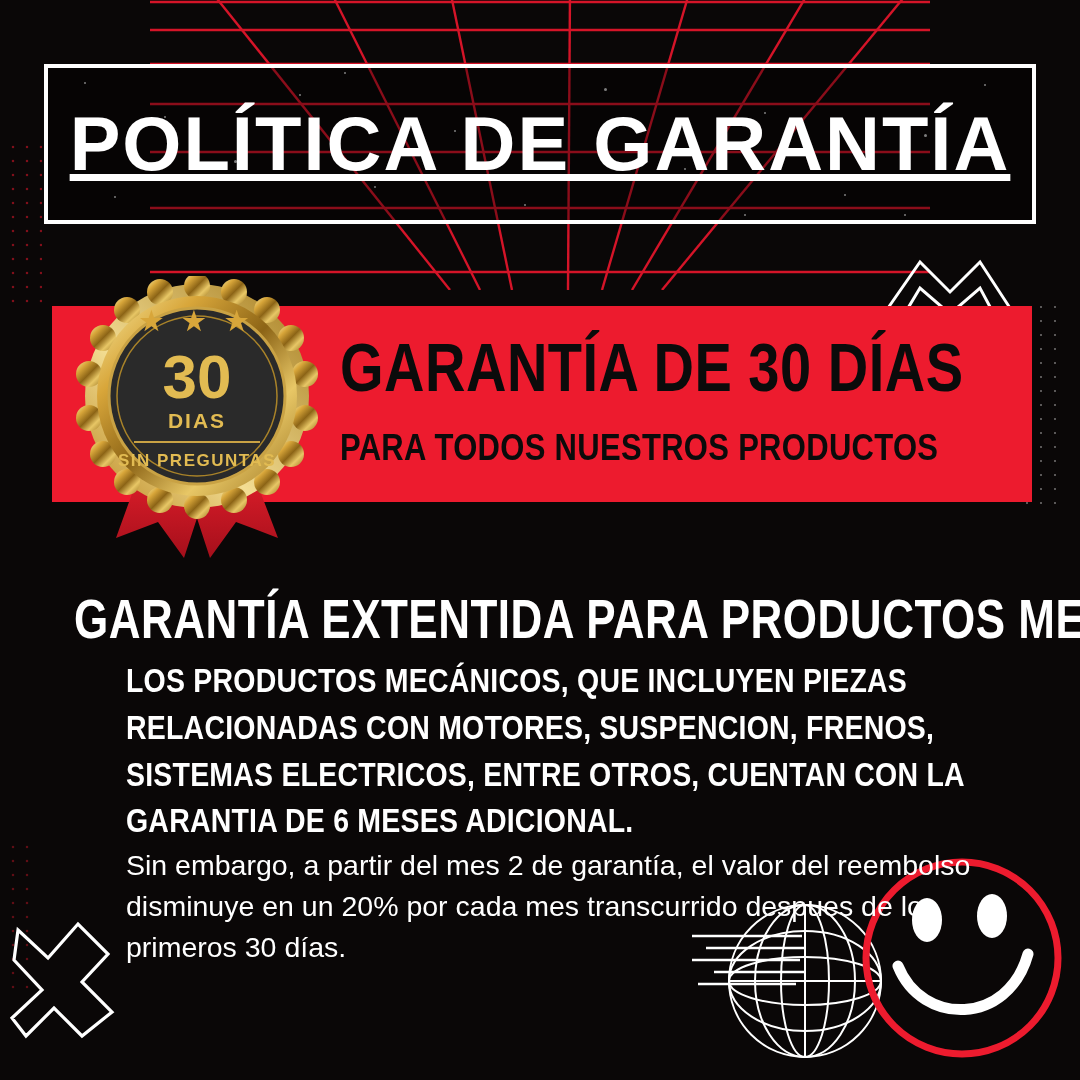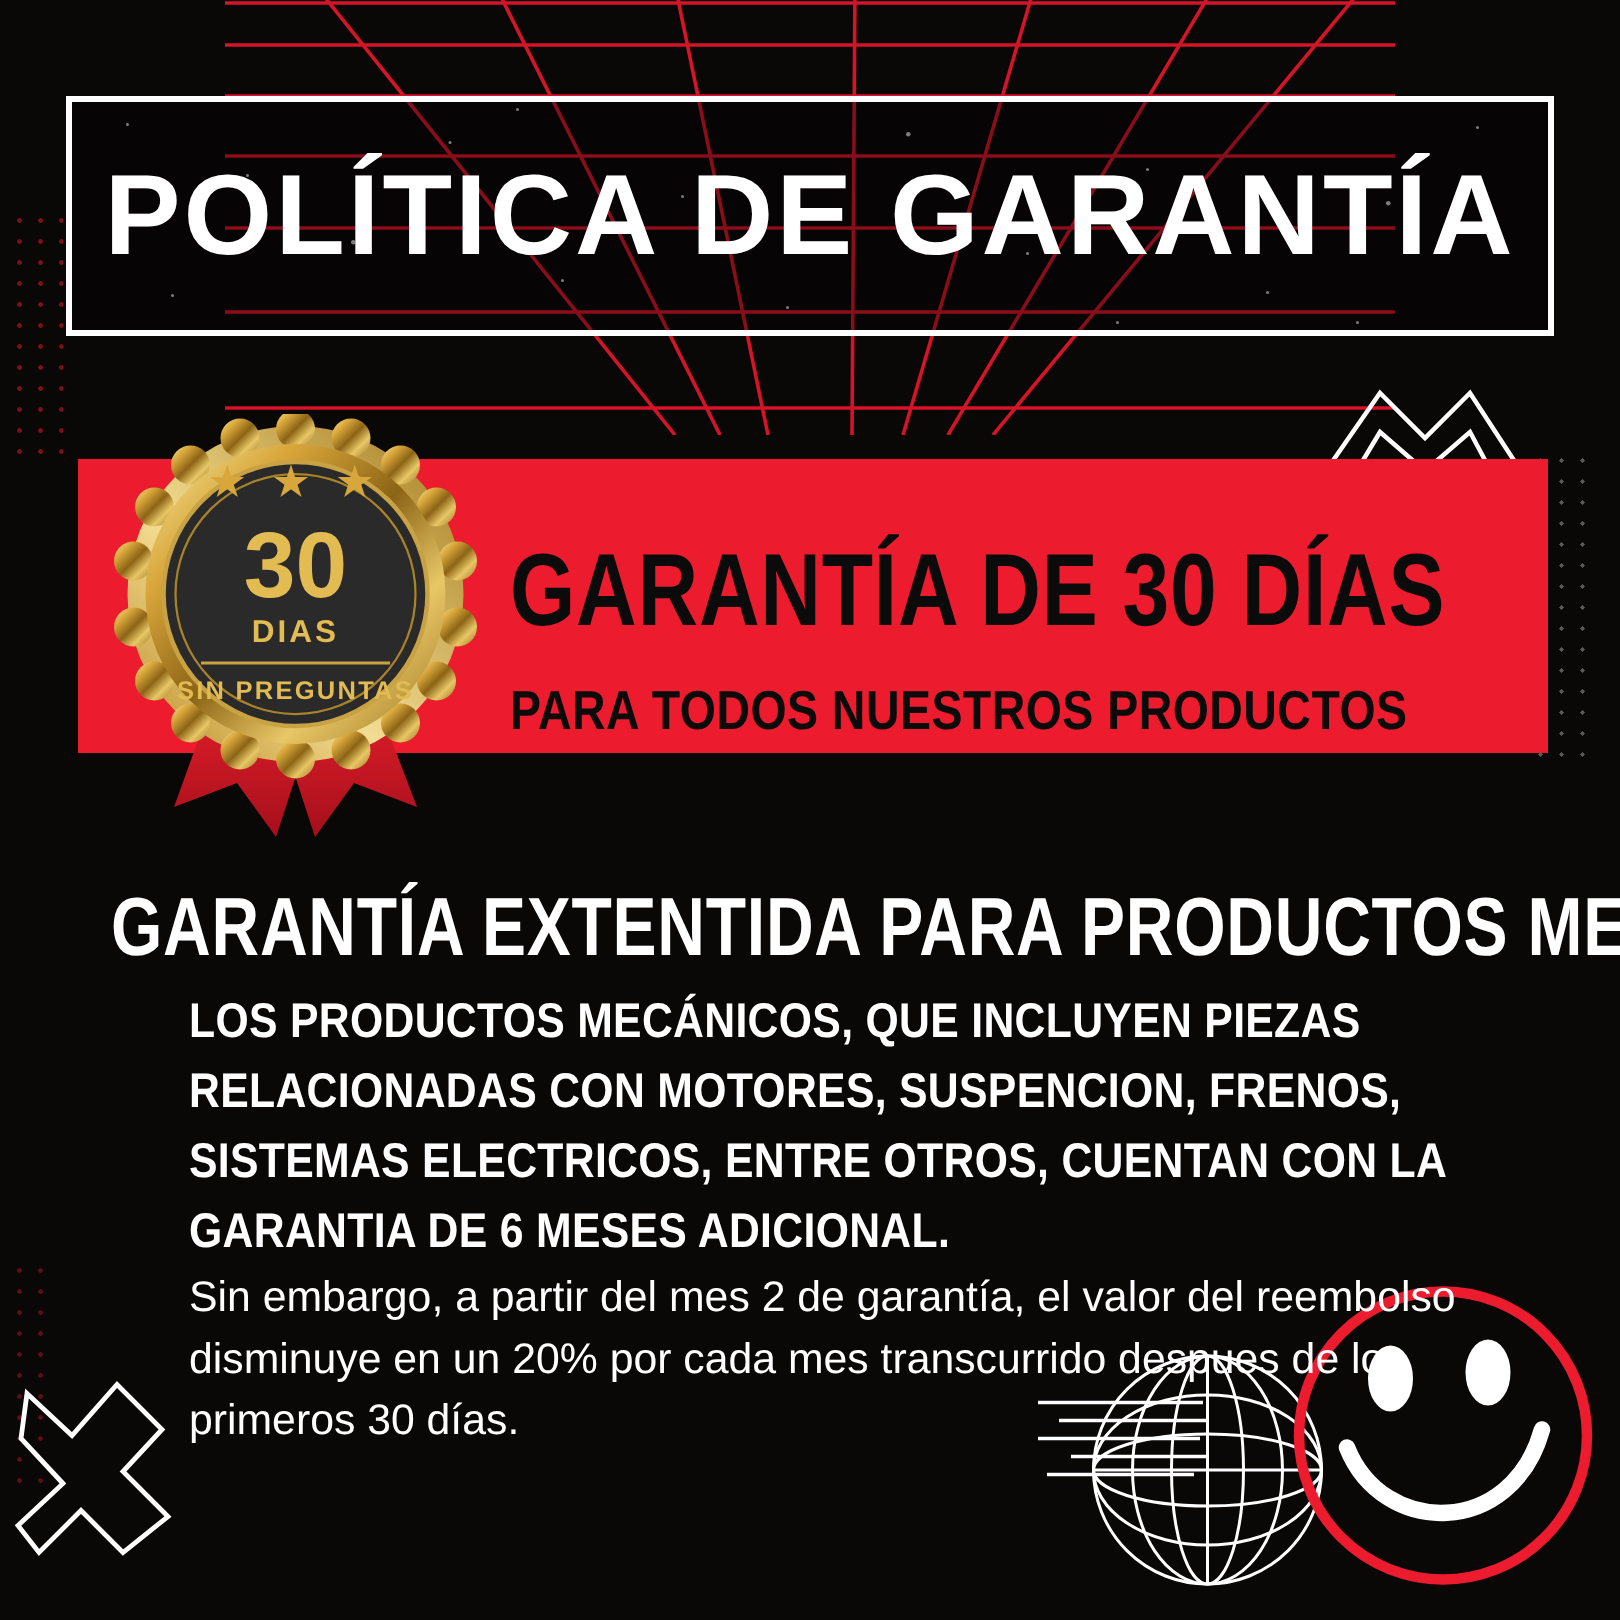--- a/index.html
+++ b/index.html
@@ -65,34 +65,34 @@
     display: flex; align-items: center; justify-content: center;
   }
   .title-text {
     color: #ffffff;
     font-size: 76px;
     font-weight: 700;
     letter-spacing: 2px;
     line-height: 1;
     white-space: nowrap;
     font-family: "Liberation Sans", sans-serif;
+    text-decoration: underline;
   }
 
   
   .red-banner {
     position: absolute;
     left: 52px; top: 306px;
     width: 980px; height: 196px;
     background: #ed1b2e;
   }
   .banner-text {
     position: absolute;
     left: 340px; top: 332px;
     width: 660px;
-    margin-top: 26px;
   }
   .banner-line1 {
     color: #0b0b0b;
     font-size: 56px;
     font-weight: 700;
     letter-spacing: .5px;
     line-height: 1.05;
     transform: scaleY(1.22);
     transform-origin: left top;
     font-family: "Liberation Sans", sans-serif;

